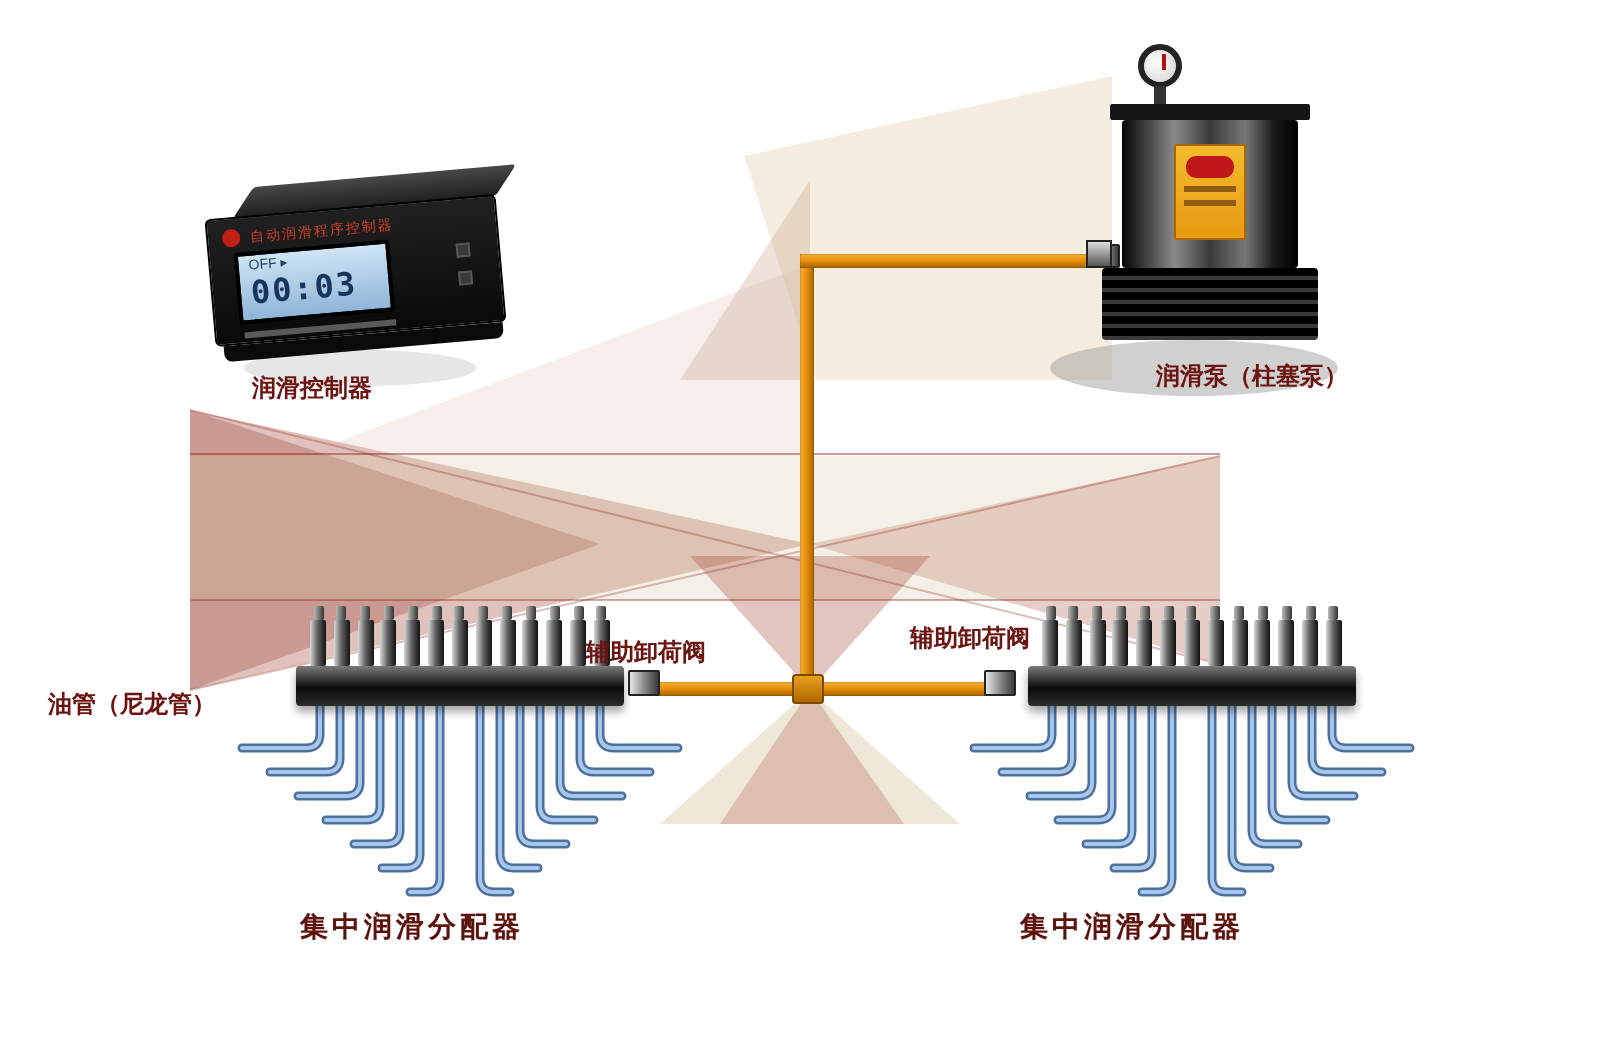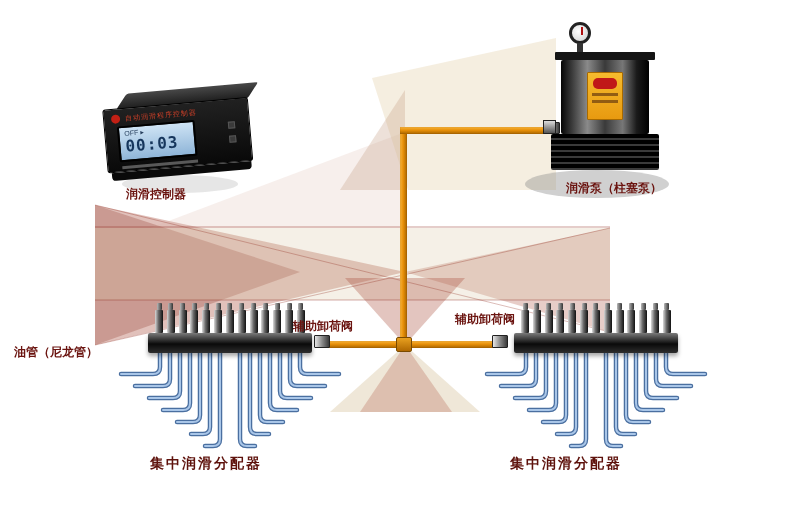--- a/index.html
+++ b/index.html
@@ -210,20 +210,20 @@
         <span class="sticker-logo"></span>
         <span class="sticker-line"></span>
         <span class="sticker-line"></span>
       </div>
     </div>
     <div class="pump-base"></div>
     <div class="pump-outlet"></div>
   </div>
 
   <div class="lbl" style="left:126px;top:186px">润滑控制器</div>
-  <div class="lbl" style="left:566px;top:180px">润滑泵（柱塞泵）</div>
+  <div class="lbl" style="left:578px;top:180px">润滑泵（柱塞泵）</div>
   <div class="lbl" style="left:293px;top:318px">辅助卸荷阀</div>
   <div class="lbl" style="left:455px;top:311px">辅助卸荷阀</div>
-  <div class="lbl" style="left:14px;top:344px">油管（尼龙管）</div>
+  <div class="lbl" style="left:24px;top:344px">油管（尼龙管）</div>
   <div class="lbl big" style="left:150px;top:455px">集中润滑分配器</div>
   <div class="lbl big" style="left:510px;top:455px">集中润滑分配器</div>
 
 </div>
 
 </body></html>

